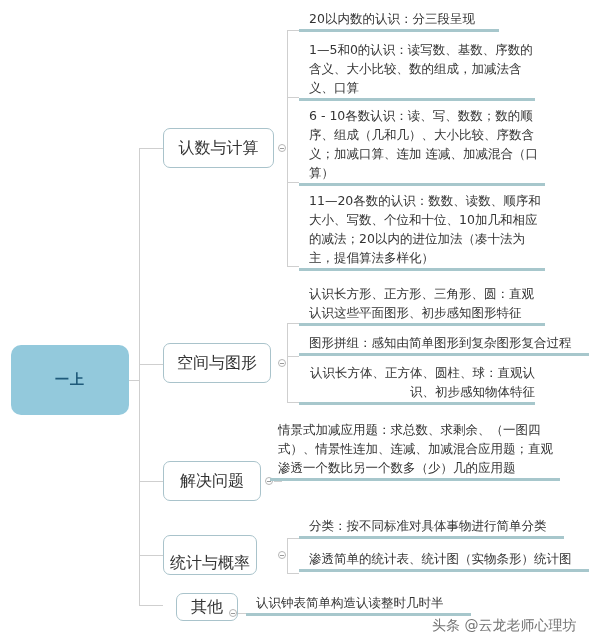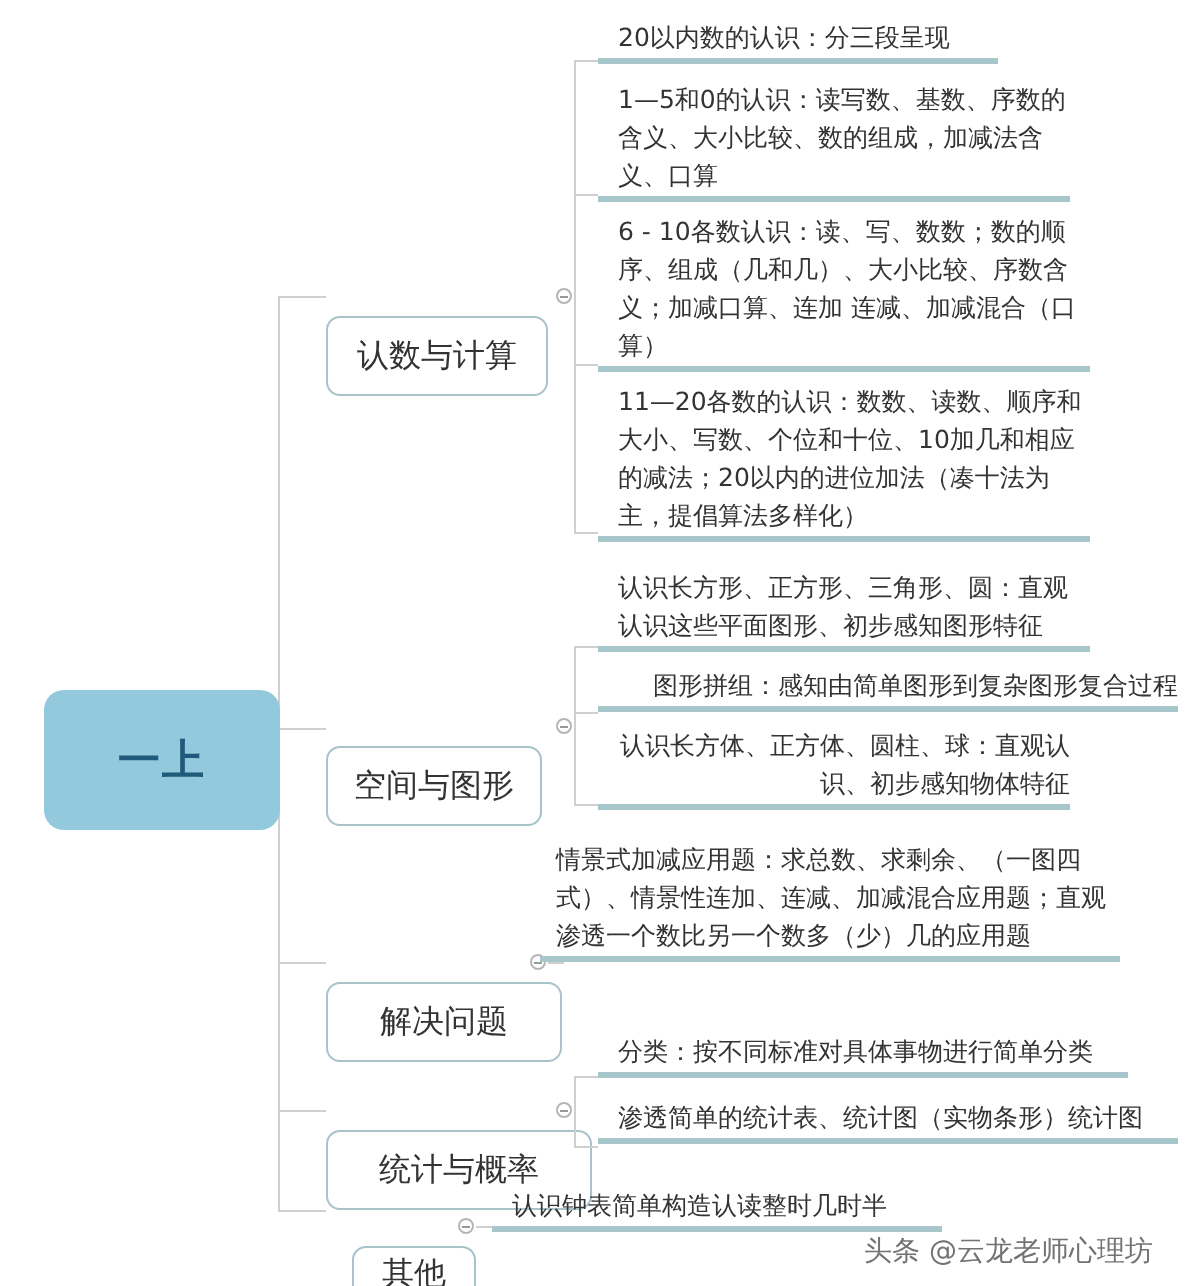--- a/index.html
+++ b/index.html
@@ -4,29 +4,29 @@
 <style>
   html, body { margin:0; padding:0; }
   body {
     width:600px; height:643px; position:relative; overflow:hidden;
     background:#ffffff;
     font-family:"DejaVu Sans","Liberation Sans",sans-serif;
     color:#333;
   }
   .abs { position:absolute; }
   .root {
-    left:22px; top:345px; width:118px; height:70px;
+    left:11px; top:345px; width:118px; height:70px;
     background:#93c9dc; border-radius:10px;
     display:flex; align-items:center; justify-content:center;
-    font-size:21px; font-weight:bold; color:#1f5a7a; letter-spacing:1px;
+    font-size:14px; font-weight:bold; color:#1f5a7a; letter-spacing:1px;
   }
   .branch {
     background:#fff; border:1.5px solid #a9c3cb; border-radius:7px;
     display:flex; align-items:center; justify-content:center;
-    font-size:16px; color:#333; box-sizing:border-box;margin-top:30px;
+    font-size:16px; color:#333; box-sizing:border-box;
   }
   .collapse {
     width:8px; height:8px; border:1px solid #b5b5b5; border-radius:50%;
     background:#fff; box-sizing:border-box;
   }
   .collapse::after {
     content:""; position:absolute; left:1px; right:1px; top:3px; height:1px; background:#999;
   }
   .leaf {
     font-size:12.5px; line-height:19px; color:#333;
@@ -77,37 +77,37 @@
 </div>
 <div class="abs collapse" style="left:278px;top:359px;"></div>
 <div class="abs line" style="left:287px;top:323px;width:1px;height:79px;"></div>
 <div class="abs line" style="left:287px;top:323px;width:12px;height:1px;"></div>
 <div class="abs line" style="left:287px;top:356px;width:12px;height:1px;"></div>
 <div class="abs line" style="left:287px;top:402px;width:12px;height:1px;"></div>
 
 <div class="abs leaf" style="left:299px;top:284px;width:246px;padding-left:10px;">
   <span>认识长方形、正方形、三角形、圆：直观认识这些平面图形、初步感知图形特征</span>
 </div>
-<div class="abs leaf" style="left:299px;top:333px;width:290px;padding-left:10px;text-align:right;">
+<div class="abs leaf" style="left:299px;top:333px;width:290px;padding-left:10px;">
   <span>图形拼组：感知由简单图形到复杂图形复合过程</span>
 </div>
 <div class="abs leaf" style="left:299px;top:363px;width:236px;padding-left:10px;text-align:right;">
   <span>认识长方体、正方体、圆柱、球：直观认识、初步感知物体特征</span>
 </div>
 
-<div class="abs branch" style="left:163px;top:461px;width:118px;height:40px;">
+<div class="abs branch" style="left:163px;top:461px;width:98px;height:40px;">
   <span>解决问题</span>
 </div>
 <div class="abs collapse" style="left:265px;top:477px;"></div>
 <div class="abs line" style="left:274px;top:481px;width:8px;height:1px;"></div>
 <div class="abs leaf" style="left:270px;top:420px;width:290px;padding-left:8px;">
   <span>情景式加减应用题：求总数、求剩余、（一图四式）、情景性连加、连减、加减混合应用题；直观渗透一个数比另一个数多（少）几的应用题</span>
 </div>
 
-<div class="abs branch" style="left:163px;top:535px;width:133px;height:40px;">
+<div class="abs branch" style="left:163px;top:535px;width:94px;height:40px;align-items:flex-end;">
   <span>统计与概率</span>
 </div>
 <div class="abs collapse" style="left:278px;top:551px;"></div>
 <div class="abs line" style="left:287px;top:538px;width:1px;height:35px;"></div>
 <div class="abs line" style="left:287px;top:538px;width:12px;height:1px;"></div>
 <div class="abs line" style="left:287px;top:573px;width:12px;height:1px;"></div>
 <div class="abs leaf" style="left:299px;top:516px;width:265px;padding-left:10px;">
   <span>分类：按不同标准对具体事物进行简单分类</span>
 </div>
 <div class="abs leaf" style="left:299px;top:549px;width:290px;padding-left:10px;">

